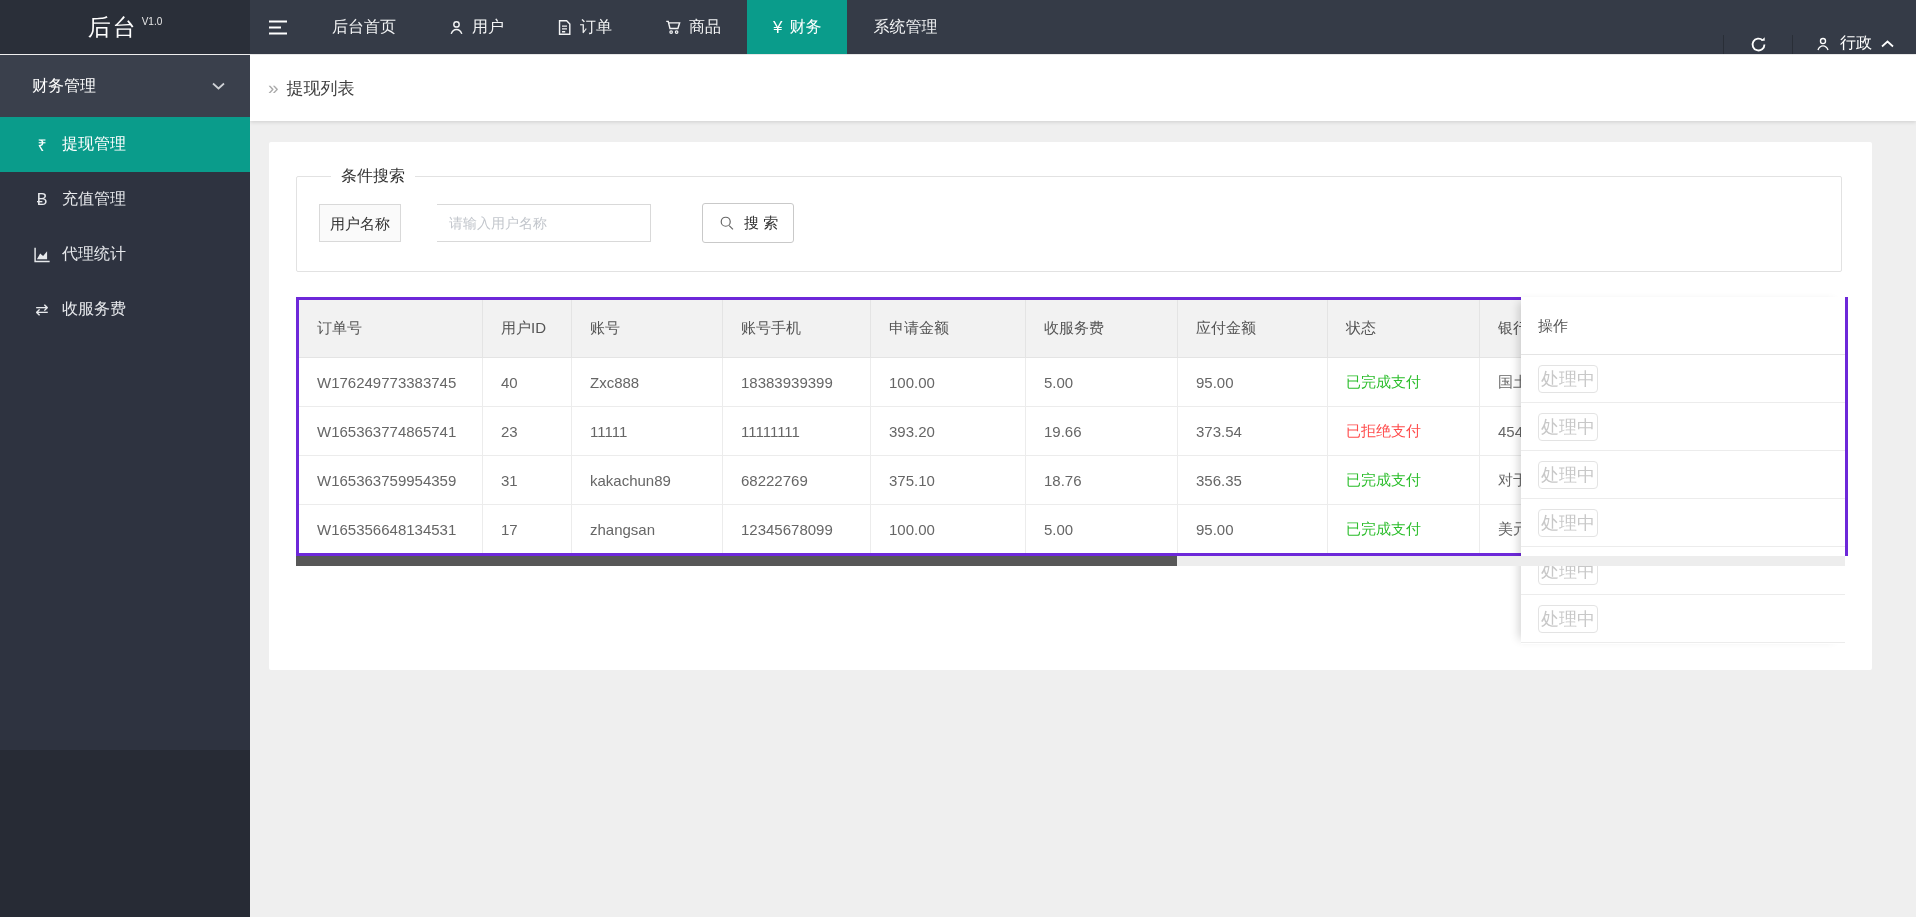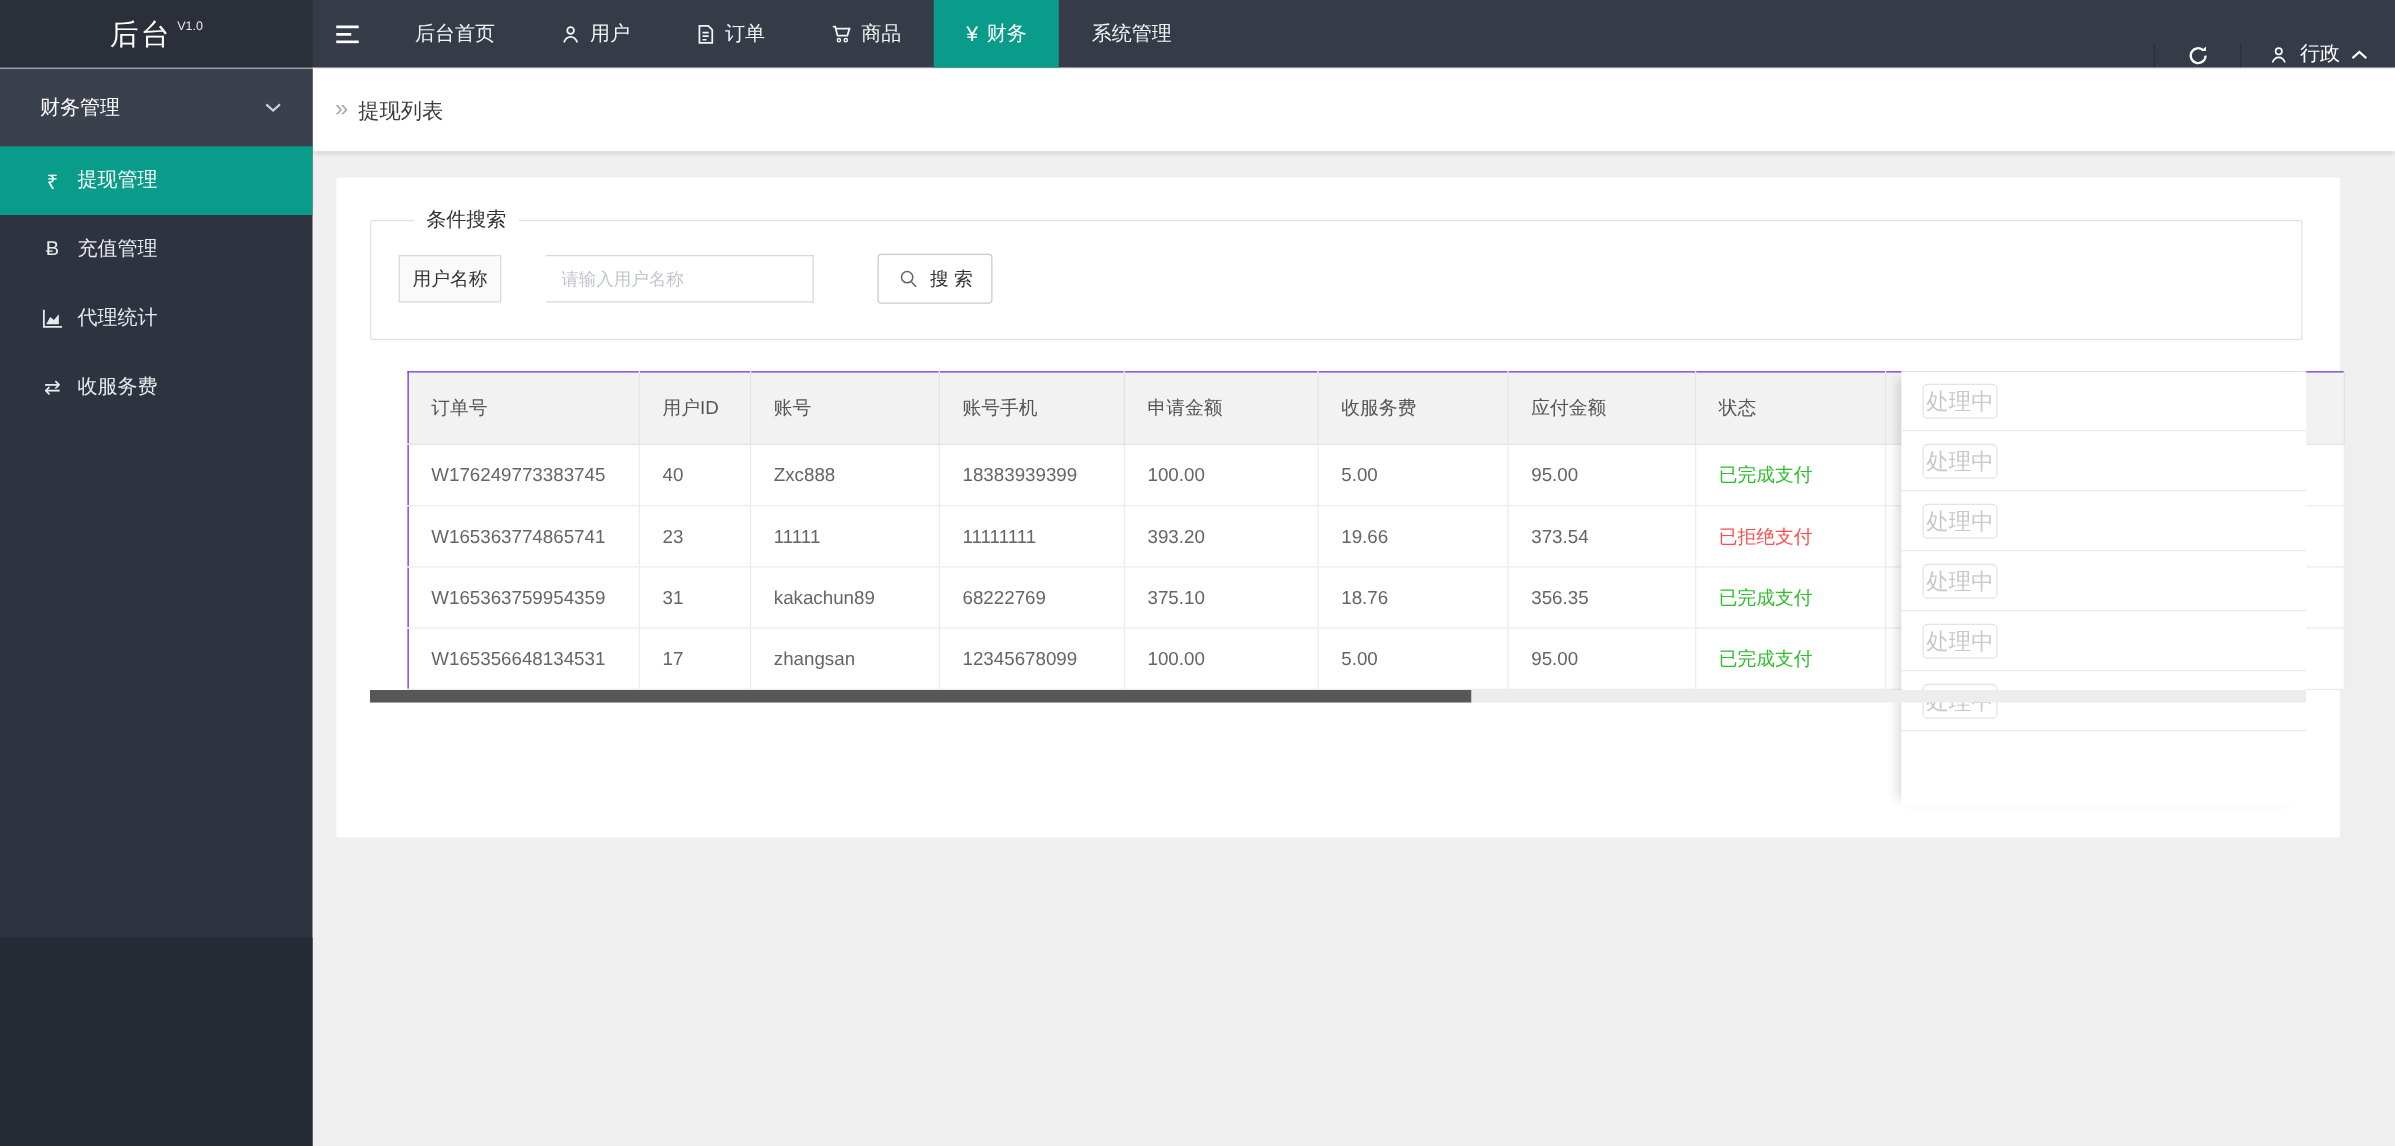--- a/index.html
+++ b/index.html
@@ -42,21 +42,21 @@
   
   .search-box{position:absolute;left:27px;top:24px;width:1546px;height:106px;border:1px solid #e2e2e2;border-radius:2px;margin:0;padding:0;box-sizing:border-box;}
   .search-box legend{margin-left:34px;padding:0 10px;font-size:16px;color:#333;}
   .search-form{display:flex;align-items:center;margin:16px 0 0 22px;gap:36px;}
   .field-label{height:38px;line-height:38px;padding:0 10px;background:#fafafa;border:1px solid #d9d9d9;font-size:15px;color:#333;box-sizing:border-box;}
   .field-input{height:38px;width:214px;border:1px solid #d9d9d9;border-left:none;padding:0 12px;font-size:14px;color:#666;outline:none;box-sizing:border-box;font-family:"Liberation Sans",sans-serif;}
   .field-input::placeholder{color:#c2c6cc;}
   .search-btn{margin-left:15px;height:40px;display:flex;align-items:center;gap:8px;padding:0 15px;background:#fff;border:1px solid #c9c9c9;border-radius:3px;font-size:15px;color:#333;cursor:pointer;font-family:"Liberation Sans",sans-serif;}
   
   .table-zone{position:absolute;left:27px;top:155px;width:1549px;}
-  table.grid{border-collapse:collapse;table-layout:fixed;width:1549px;font-size:15px;background:#fff;border:1px solid #6d28d9;margin-left:30px;}
+  table.grid{border-collapse:collapse;table-layout:fixed;width:1549px;font-size:15px;background:#fff;border:3px solid #6d28d9;}
   table.grid th{height:57px;background:#f2f2f2;color:#555;font-weight:normal;text-align:left;padding:0 0 0 18px;
     border-right:1px solid #e4e4e4;border-bottom:1px solid #e4e4e4;overflow:hidden;white-space:nowrap;}
   table.grid td{height:48px;color:#666;text-align:left;padding:0 0 0 18px;border-right:1px solid #ececec;border-bottom:1px solid #ececec;overflow:hidden;white-space:nowrap;}
   .status-success{color:#2dbe2d;}
   .status-rejected{color:#ff4d4d;}
   .fixed-col{position:absolute;top:0;right:0;width:324px;height:347px;background:#fff;box-shadow:-7px 0 9px -5px rgba(0,0,0,.18);}
   .fixed-header{height:58px;line-height:58px;padding-left:17px;color:#555;font-size:15px;border-bottom:1px solid #e4e4e4;box-sizing:border-box;}
   .fixed-row{height:48px;border-bottom:1px solid #ececec;display:flex;align-items:center;padding-left:17px;box-sizing:border-box;}
   .action-btn{height:28px;padding:0 2px;background:#fff;border:1px solid #e3e3e3;border-radius:4px;color:#c8c8c8;font-size:18px;cursor:pointer;font-family:Liberation Sans, sans-serif;}
   
@@ -282,20 +282,21 @@
               <td>100.00</td>
               <td>5.00</td>
               <td>95.00</td>
               <td><span class="status-success">已完成支付</span></td>
               <td>美元</td>
             </tr>
           </tbody>
       </table>
 
       <div class="fixed-col">
+        <div class="fixed-header">操作</div>
         <div>
             <div class="fixed-row">
               <button class="action-btn">处理中</button>
             </div>
             <div class="fixed-row">
               <button class="action-btn">处理中</button>
             </div>
             <div class="fixed-row">
               <button class="action-btn">处理中</button>
             </div>

